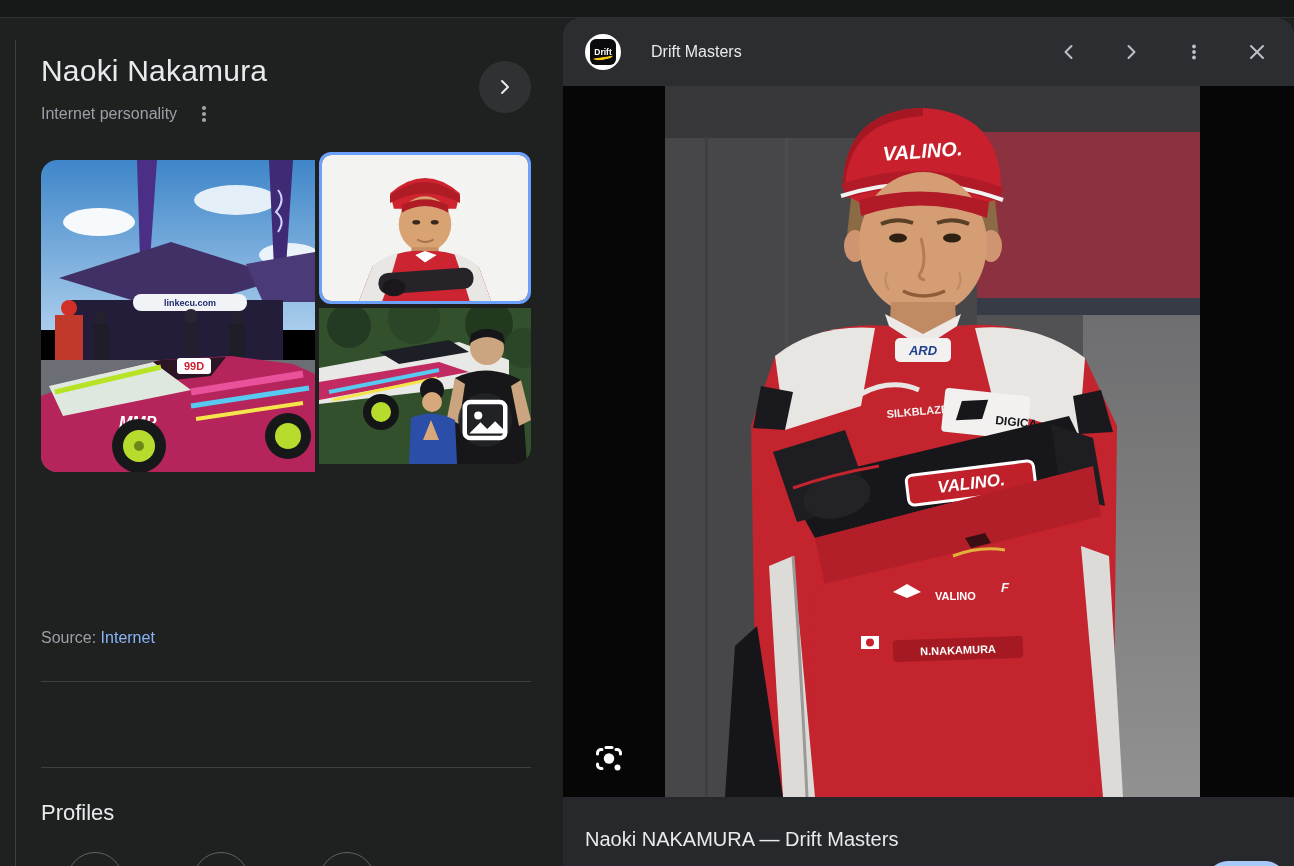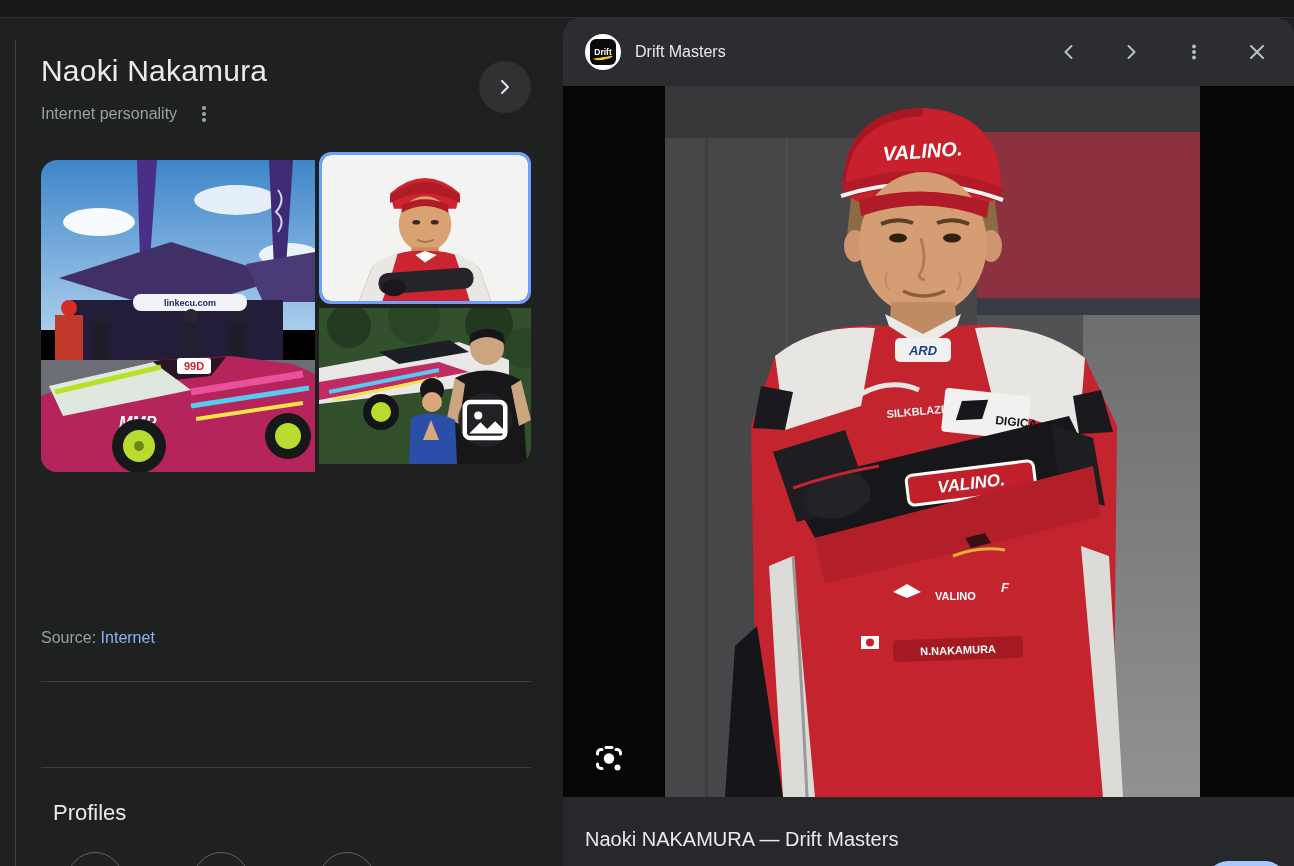--- a/index.html
+++ b/index.html
@@ -34,35 +34,35 @@
     background:rgba(35,37,41,.82); display:flex; align-items:center; justify-content:center; cursor:pointer; }
   
   .kp-desc{ position:absolute; left:41px; top:481px; width:470px; font-size:16.5px;
     line-height:29px; color:#e8eaed; }
   .kp-source{ position:absolute; left:41px; top:629px; font-size:16px; color:#9aa0a6; }
   a.glink{ color:#8ab4f8; text-decoration:none; cursor:pointer; }
   .hr1{ position:absolute; left:41px; top:681px; width:490px; height:1px; background:#3c4043; }
   .hr2{ position:absolute; left:41px; top:767px; width:490px; height:1px; background:#3c4043; }
   .kp-born{ position:absolute; left:41px; top:717px; font-size:16px; color:#e8eaed; }
   .kp-born b{ font-weight:700; }
-  .kp-profiles{ position:absolute; left:53px; top:800px; font-size:22px; font-weight:400; color:#e8eaed; }
+  .kp-profiles{ position:absolute; left:41px; top:800px; font-size:22px; font-weight:400; color:#e8eaed; }
   .pcircle{ position:absolute; width:56px; height:56px; border-radius:50%;
     border:1px solid #5f6368; top:852px; background:transparent; cursor:pointer; }
   
   .viewer{ position:absolute; left:563px; top:18px; width:731px; height:848px;
     background:#000; border-radius:16px 16px 0 0; overflow:hidden; }
   .v-header{ position:absolute; left:0; top:0; width:731px; height:68px; background:#2b2d31; }
   .favicon{ position:absolute; left:22px; top:16px; width:36px; height:36px; border-radius:50%;
     background:#fff; display:flex; align-items:center; justify-content:center; }
   .fav-sq{ width:26px; height:26px; border-radius:6px; background:#0b0b0d; position:relative;
     display:flex; align-items:center; justify-content:center; overflow:hidden; }
   .fav-sq span{ color:#fff; font-size:8.5px; font-weight:700; z-index:2; }
   .fav-sq em{ position:absolute; left:3px; right:3px; bottom:5px; height:6px; border-radius:50%;
     border-bottom:3px solid #f5c518; transform:rotate(-8deg); }
-  .v-site{ position:absolute; left:72px; top:0; height:68px; display:flex; align-items:center;
+  .v-site{ position:absolute; left:88px; top:0; height:68px; display:flex; align-items:center;
     font-size:16px; font-weight:500; color:#e8eaed; }
   .v-iconbtn{ position:absolute; top:14px; width:40px; height:40px; display:flex;
     align-items:center; justify-content:center; cursor:pointer; border-radius:50%; }
   .v-stage{ position:absolute; left:0; top:68px; width:731px; height:711px; background:#060606; }
   .v-photo{ position:absolute; left:102px; top:0; width:535px; height:711px; }
   .lens-btn{ position:absolute; left:24px; top:651px; width:44px; height:44px;
     display:flex; align-items:center; justify-content:center; cursor:pointer; }
   .v-footer{ position:absolute; left:0; top:779px; width:731px; height:69px; background:#26282c; }
   .v-caption{ position:absolute; left:22px; top:0; height:69px; display:flex; align-items:center;
     font-size:20px; color:#e8eaed;margin-top:8px; }

